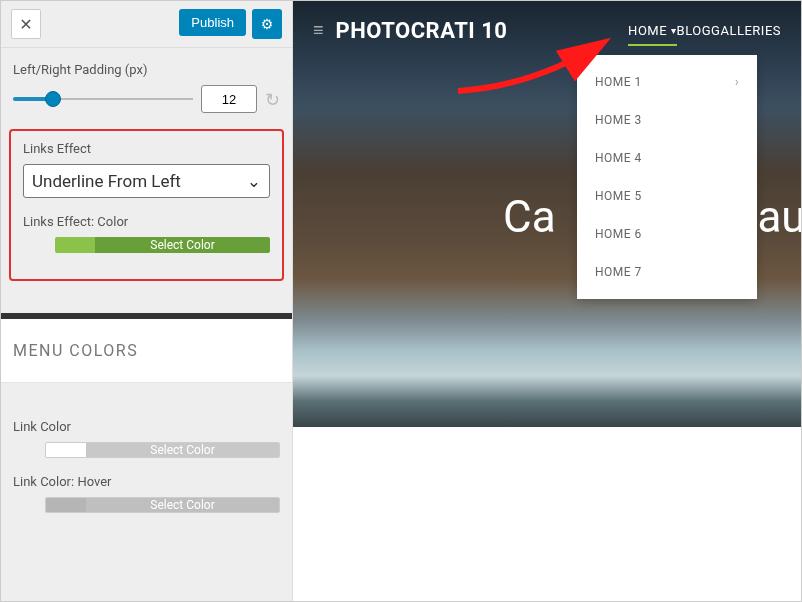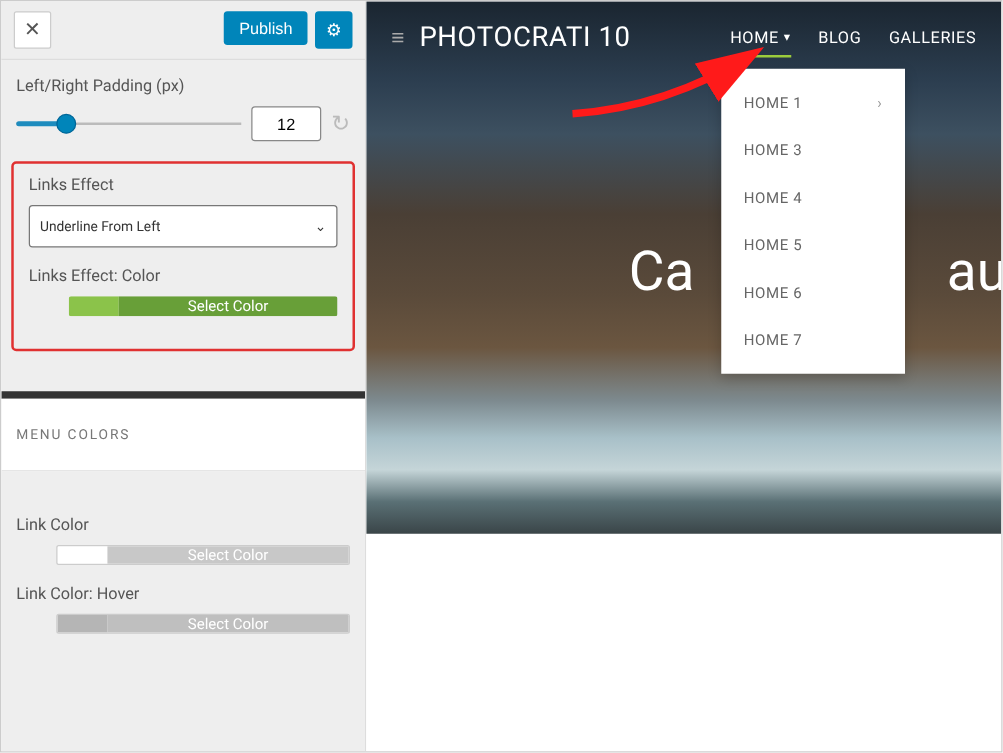--- a/index.html
+++ b/index.html
@@ -17,42 +17,42 @@
 .panel-section { padding: 14px 12px 10px 12px; }
 .section-label { font-size: 13px; color:#555; margin-bottom:8px; display:block;}
 .slider-row { display:flex; align-items:center; gap:8px; }
 .slider { flex:1; position:relative; height:18px; display:flex; align-items:center;}
 .slider-track { height:2px; background:#bbb; width:100%; position:absolute; top:8px;}
 .slider-fill { height:4px; background:#1e8cbe; position:absolute; left:0; width:20%; top:7px; border-radius:2px;}
 .slider-thumb { width:16px; height:16px; border-radius:50%; background:#0085ba; position:absolute; left:18%; top:1px; cursor:pointer; border:1px solid #006799;}
 .num-input { width:56px; height:28px; border:1px solid #888; border-radius:3px; text-align:center; font-size:13px;}
 .reset-icon { color:#bbb; font-size:18px; cursor:pointer; }
 .highlight-box { border:2px solid #e03131; border-radius:4px; padding:10px 12px 26px 12px; margin:6px 8px 0 8px; }
-.dropdown { width:100%; height:34px; border:1px solid #777; border-radius:3px; background:#fff; padding:0 8px; font-size:11px; color:#333; display:flex; align-items:center; justify-content:space-between; cursor:pointer; margin-top:6px;}
+.dropdown { width:100%; height:34px; border:1px solid #777; border-radius:3px; background:#fff; padding:0 8px; font-size:17px; color:#333; display:flex; align-items:center; justify-content:space-between; cursor:pointer; margin-top:6px;}
 .color-bar { display:flex; height:16px; border-radius:2px; overflow:hidden; margin-top:8px; cursor:pointer;margin-left:32px;}
 .color-swatch-green-light { width:40px; background:#8bc34a;}
 .color-bar-body-green { flex:1; background:#689f38; color:#fff; display:flex; align-items:center; justify-content:center; font-size:12px;}
 .color-swatch-white { width:40px; background:#fff;}
 .color-bar-body-gray { flex:1; background:#c8c8c8; color:#fff; display:flex; align-items:center; justify-content:center; font-size:12px;}
 .color-swatch-gray { width:40px; background:#b5b5b5;}
 .color-bar-body-gray2 { flex:1; background:#bfbfbf; color:#fff; display:flex; align-items:center; justify-content:center; font-size:12px;}
 .divider-bar { height:6px; background:#333; margin:32px 0 0 0;}
-.section-title { padding:22px 12px; color:#777; font-size:11px; letter-spacing:1.5px; background:#fff; border-bottom:1px solid #e5e5e5;}
+.section-title { padding:22px 12px; color:#777; font-size:16px; letter-spacing:1.5px; background:#fff; border-bottom:1px solid #e5e5e5;}
 
 
 .preview { flex:1; position:relative; background:#fff; overflow:hidden; }
 .hero { position:relative; width:100%; height:426px; background:linear-gradient(to bottom, #1a2530 0%, #2c3e50 15%, #3d5060 25%, #4a3f35 40%, #5a4a3a 55%, #6b5640 65%, #7d8a8f 75%, #a8c0c8 82%, #c5d5d8 88%, #5a7075 94%, #3a4548 100%); }
 .nav { position:absolute; top:0; left:0; right:0; height:58px; display:flex; align-items:center; padding:0 20px 0 20px; color:#fff;}
 .hamburger { color:#aaa; font-size:18px; margin-right:12px;}
-.logo { font-size:22px; font-weight:400; letter-spacing:0.5px;}
-.nav-menu { display:flex; margin-left:auto; gap:22px; font-size:13px; letter-spacing:0.5px;}
+.logo { font-size:22px; font-weight:700; letter-spacing:0.5px;}
+.nav-menu { display:flex; margin-left:auto; font-size:13px; letter-spacing:0.5px;}
 .nav-item { display:flex; align-items:center; gap:4px; cursor:pointer; position:relative;}
 .nav-home { color:#fff; }
 .underline { position:absolute; bottom:-8px; left:0; width:100%; height:2px; background:#9ccc3c;}
-.dropdown-menu { position:absolute; top:54px; left:284px; width:147px; background:#fff; box-shadow:0 3px 10px rgba(0,0,0,0.2); padding:8px 0;}
+.dropdown-menu { position:absolute; top:54px; left:284px; width:180px; background:#fff; box-shadow:0 3px 10px rgba(0,0,0,0.2); padding:8px 0;}
 .dropdown-item { padding:12px 18px; font-size:12px; color:#666; display:flex; justify-content:space-between; align-items:center; cursor:pointer; letter-spacing:0.5px;}
 .hero-title { position:absolute; top:190px; left:210px; right:0; color:#fff; font-size:44px; font-weight:400; white-space:nowrap; overflow:hidden;}
 .arrow { position:absolute; top:35px; left:160px; width:160px; height:60px; pointer-events:none;}
 .gray-border { border:1px solid #ccc;}
 </style>
 </head>
 <body>
 
 <div class="app">
   <div class="sidebar">

